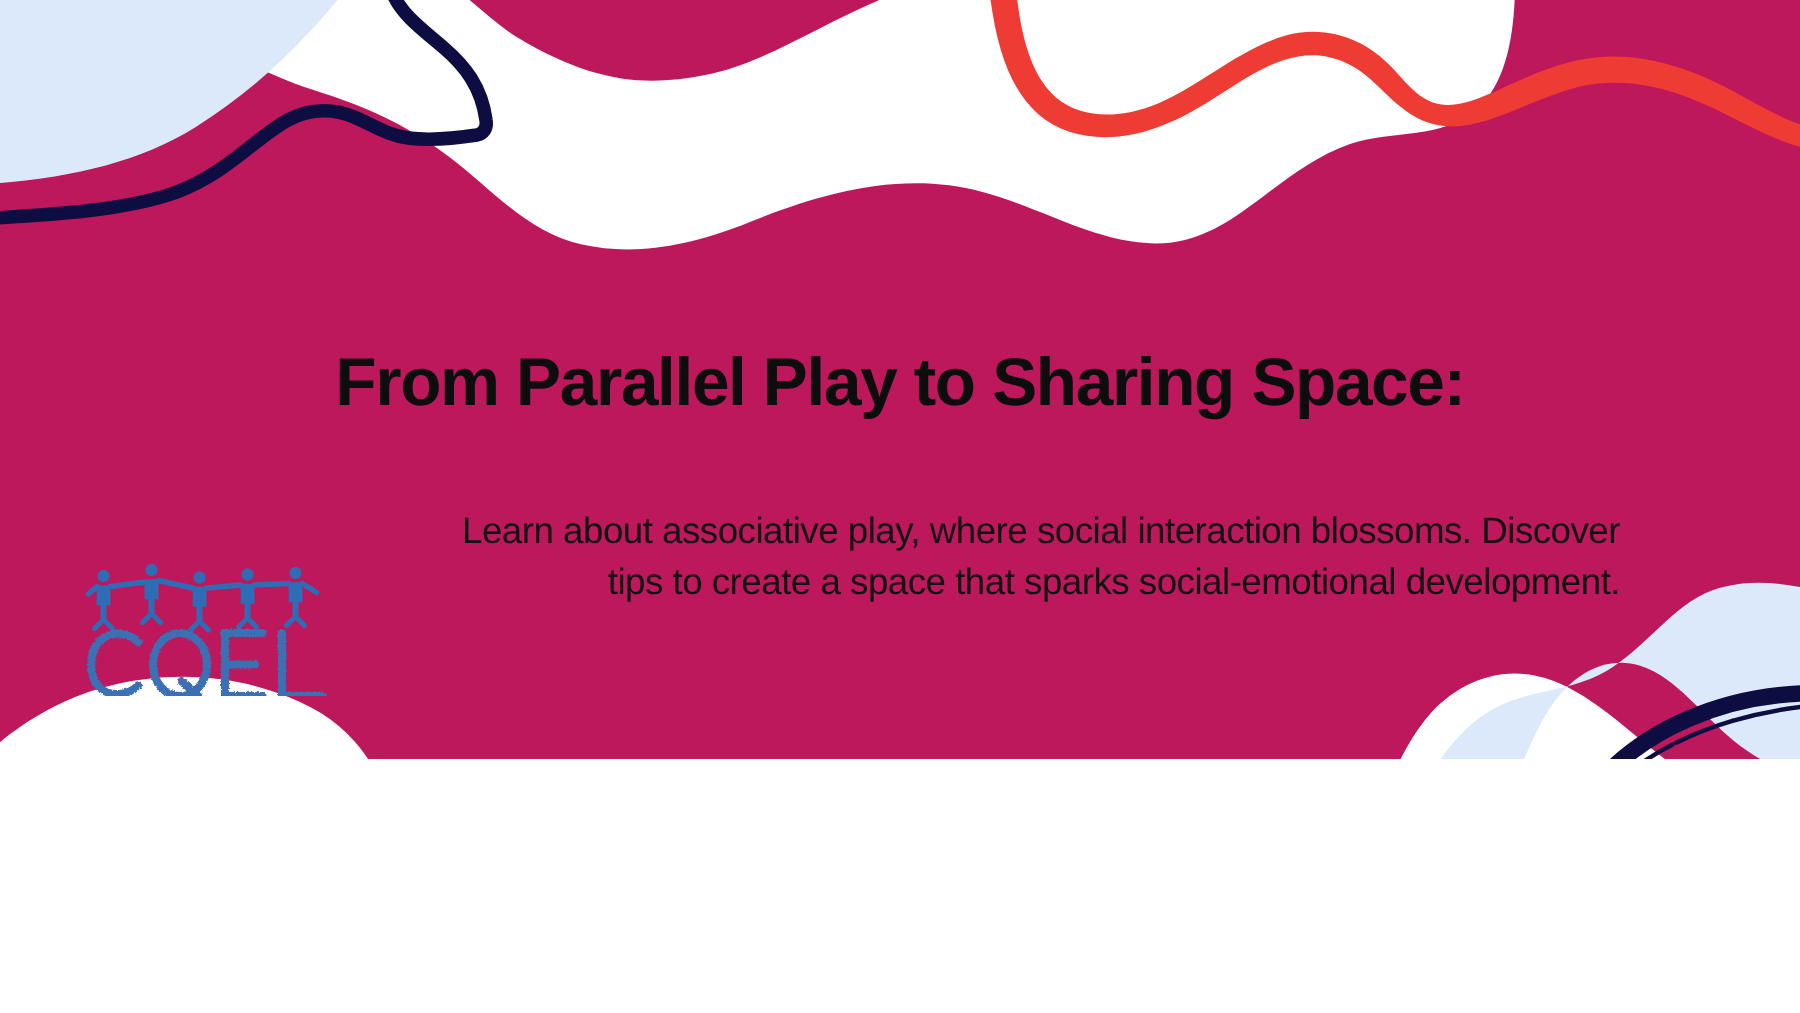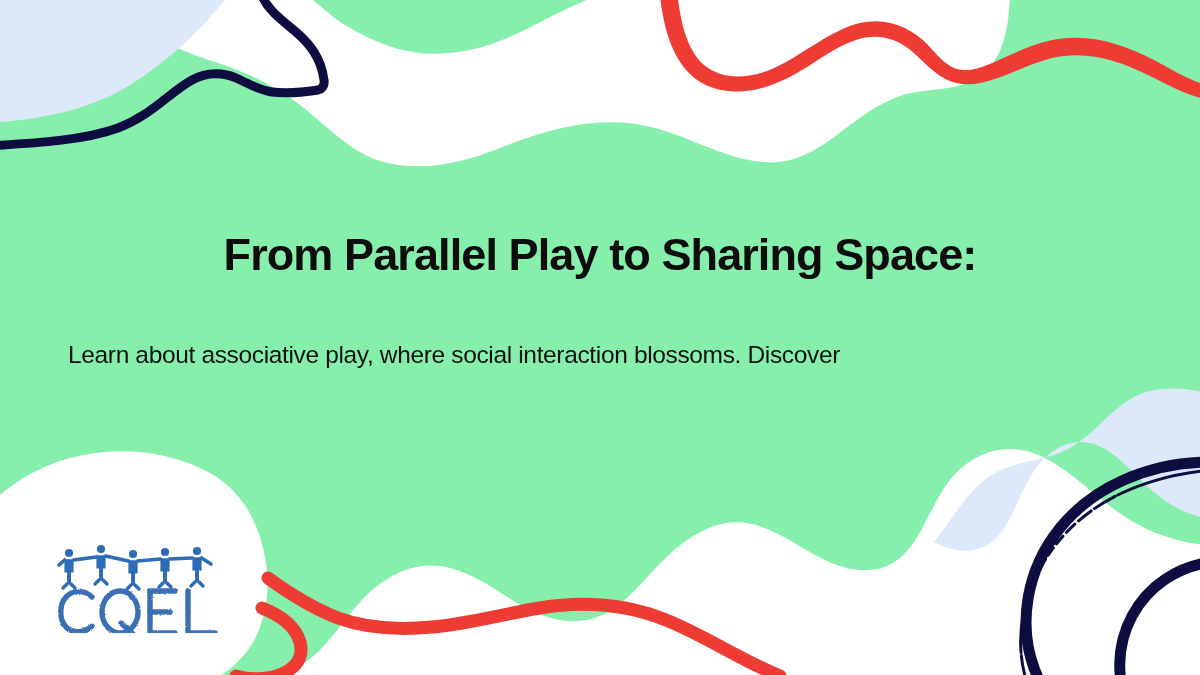--- a/index.html
+++ b/index.html
@@ -4,23 +4,23 @@
 <title>CQEL Blog Banner</title>
 <style>
   html, body {
     margin: 0;
     padding: 0;
     background: #ffffff;
   }
   #banner {
     position: relative;
     width: 1200px;
-    height: 675px;
+    height: 506px;
     overflow: hidden;
-    background: #86efac;
+    background: #be185d;
     font-family: "Liberation Sans", sans-serif;
   }
   #decor-layer {
     position: absolute;
     inset: 0;
     width: 1200px;
     height: 675px;
     pointer-events: none;
   }
   #content {
@@ -48,22 +48,22 @@
     line-height: 53px;
     letter-spacing: -0.9px;
     color: #0d0d0d;
     white-space: nowrap;
   }
   #subhead-block {
     position: absolute;
     left: 0;
     right: 0;
     top: 338px;
-    text-align: left;
-    padding: 0 68px;
+    text-align: right;
+    padding: 0 120px;
     box-sizing: border-box;
   }
   .subhead-line {
     display: block;
     font-family: "Liberation Sans", sans-serif;
     font-weight: 400;
     font-size: 24.5px;
     line-height: 34px;
     letter-spacing: -0.35px;
     color: #121212;
@@ -196,20 +196,21 @@
   </svg>
 
   <div id="content">
 
     <div id="headline-block">
       <span class="headline-line">From Parallel Play to Sharing Space:</span>
     </div>
 
     <div id="subhead-block">
       <span class="subhead-line">Learn about associative play, where social interaction blossoms. Discover</span>
+      <span class="subhead-line">tips to create a space that sparks social-emotional development.</span>
     </div>
 
     <div id="logo">
       <span class="logo-name">CQEL</span>
       <svg viewBox="0 0 175 92" xmlns="http://www.w3.org/2000/svg">
         <defs>
           <filter id="chalk" x="-20%" y="-20%" width="140%" height="140%">
             <feTurbulence type="fractalNoise" baseFrequency="0.9" numOctaves="3" seed="7" result="n"></feTurbulence>
             <feDisplacementMap in="SourceGraphic" in2="n" scale="2.2" xChannelSelector="R" yChannelSelector="G"></feDisplacementMap>
           </filter>

